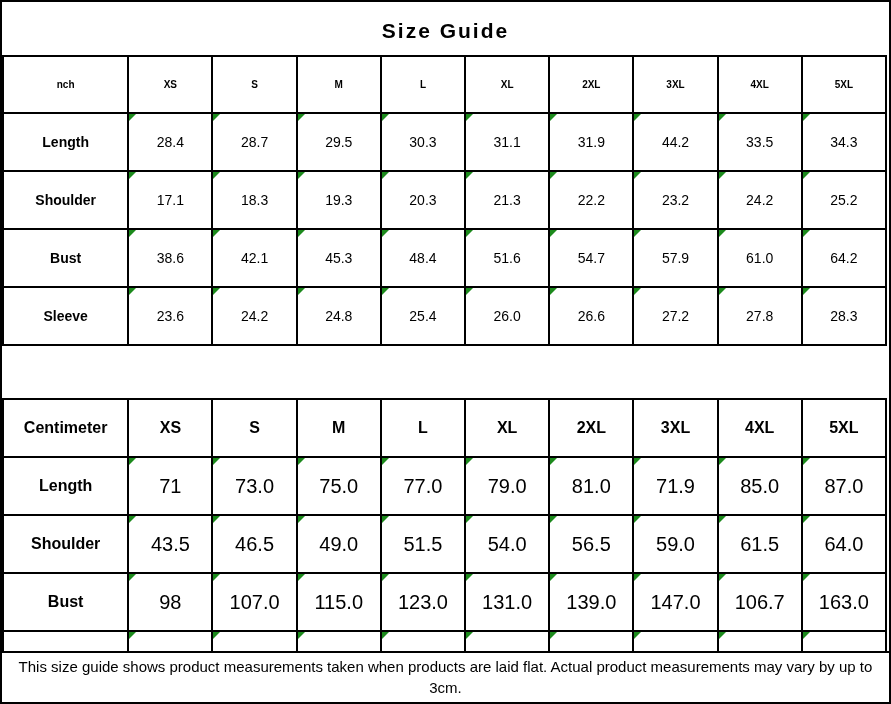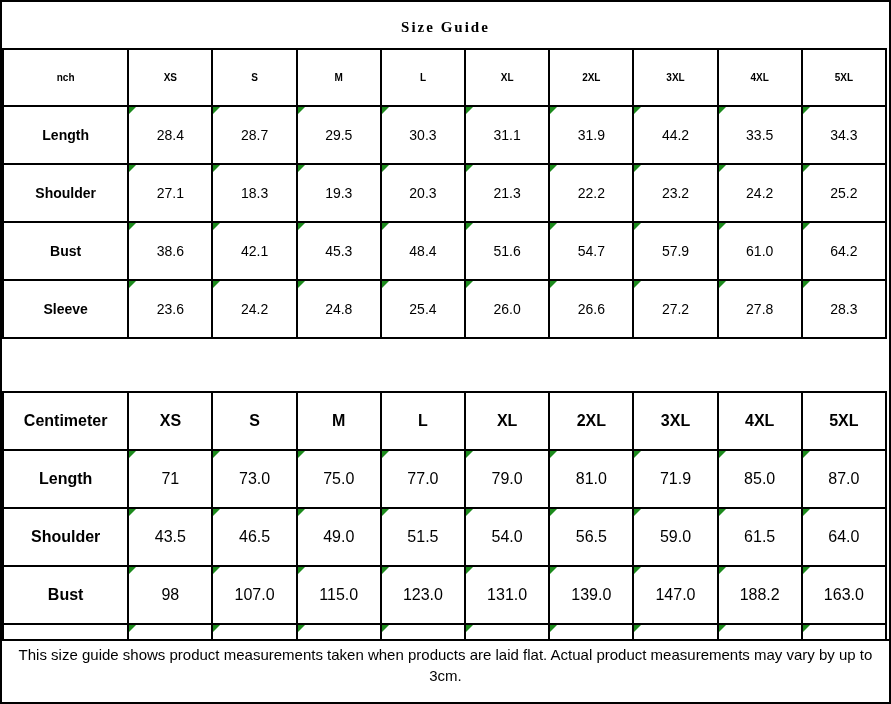--- a/index.html
+++ b/index.html
@@ -17,22 +17,22 @@
   .page {
     position: relative;
     width: 891px;
     height: 704px;
     box-sizing: border-box;
     border: 2px solid #000000;
     background: #ffffff;
   }
   .title {
     text-align: center;
-    font-family: Liberation Serif, serif;
-    font-size: 15px;
+    font-family: Liberation Sans, sans-serif;
+    font-size: 21px;
     font-weight: bold;
     letter-spacing: 2px;
     padding-top: 17px;
     padding-bottom: 12px;
   }
   table.size-table {
     border-collapse: collapse;
     width: 885px;
     table-layout: fixed;
   }
@@ -74,41 +74,41 @@
     font-weight: bold;
   }
   
   .gap {
     height: 52px;
     background: #ffffff;
   }
   
   .cm-table td {
     height: 54px;
-    font-size: 16px;
+    font-size: 20px;
   }
   .cm-table tr.head td {
     font-weight: bold;
     font-size: 16px;
   }
   .cm-table td.rowlabel {
     font-weight: bold;
     font-size: 16px;
   }
   .cm-table td.val {
     font-weight: normal;
   }
   
   col.c0 { width: 125px; }
   col.cx { width: 84px; }
   .footnote {
     position: absolute;
     left: 0;
     right: 0;
-    bottom: 12px;
+    bottom: 0;
     height: 51px;
     border-top: 2px solid #000000;
     box-sizing: border-box;
     display: flex;
     align-items: center;
     justify-content: center;
     text-align: center;
     font-size: 15px;
     line-height: 1.35;
     padding: 0 6px;
@@ -157,21 +157,21 @@
         <td class="val marker">30.3</td>
         <td class="val marker">31.1</td>
         <td class="val marker">31.9</td>
         <td class="val marker">44.2</td>
         <td class="val marker">33.5</td>
         <td class="val marker">34.3</td>
       </tr>
 
       <tr>
         <td class="rowlabel">Shoulder</td>
-        <td class="val marker">27.1</td>
+        <td class="val marker">17.1</td>
         <td class="val marker">18.3</td>
         <td class="val marker">19.3</td>
         <td class="val marker">20.3</td>
         <td class="val marker">21.3</td>
         <td class="val marker">22.2</td>
         <td class="val marker">23.2</td>
         <td class="val marker">24.2</td>
         <td class="val marker">25.2</td>
       </tr>
 
@@ -260,21 +260,21 @@
 
       <tr>
         <td class="rowlabel">Bust</td>
         <td class="val marker">98</td>
         <td class="val marker">107.0</td>
         <td class="val marker">115.0</td>
         <td class="val marker">123.0</td>
         <td class="val marker">131.0</td>
         <td class="val marker">139.0</td>
         <td class="val marker">147.0</td>
-        <td class="val marker">188.2</td>
+        <td class="val marker">106.7</td>
         <td class="val marker">163.0</td>
       </tr>
 
       <tr>
         <td class="rowlabel">Sleeve</td>
         <td class="val marker">60</td>
         <td class="val marker">61.5</td>
         <td class="val marker">63.0</td>
         <td class="val marker">64.5</td>
         <td class="val marker">66.0</td>

